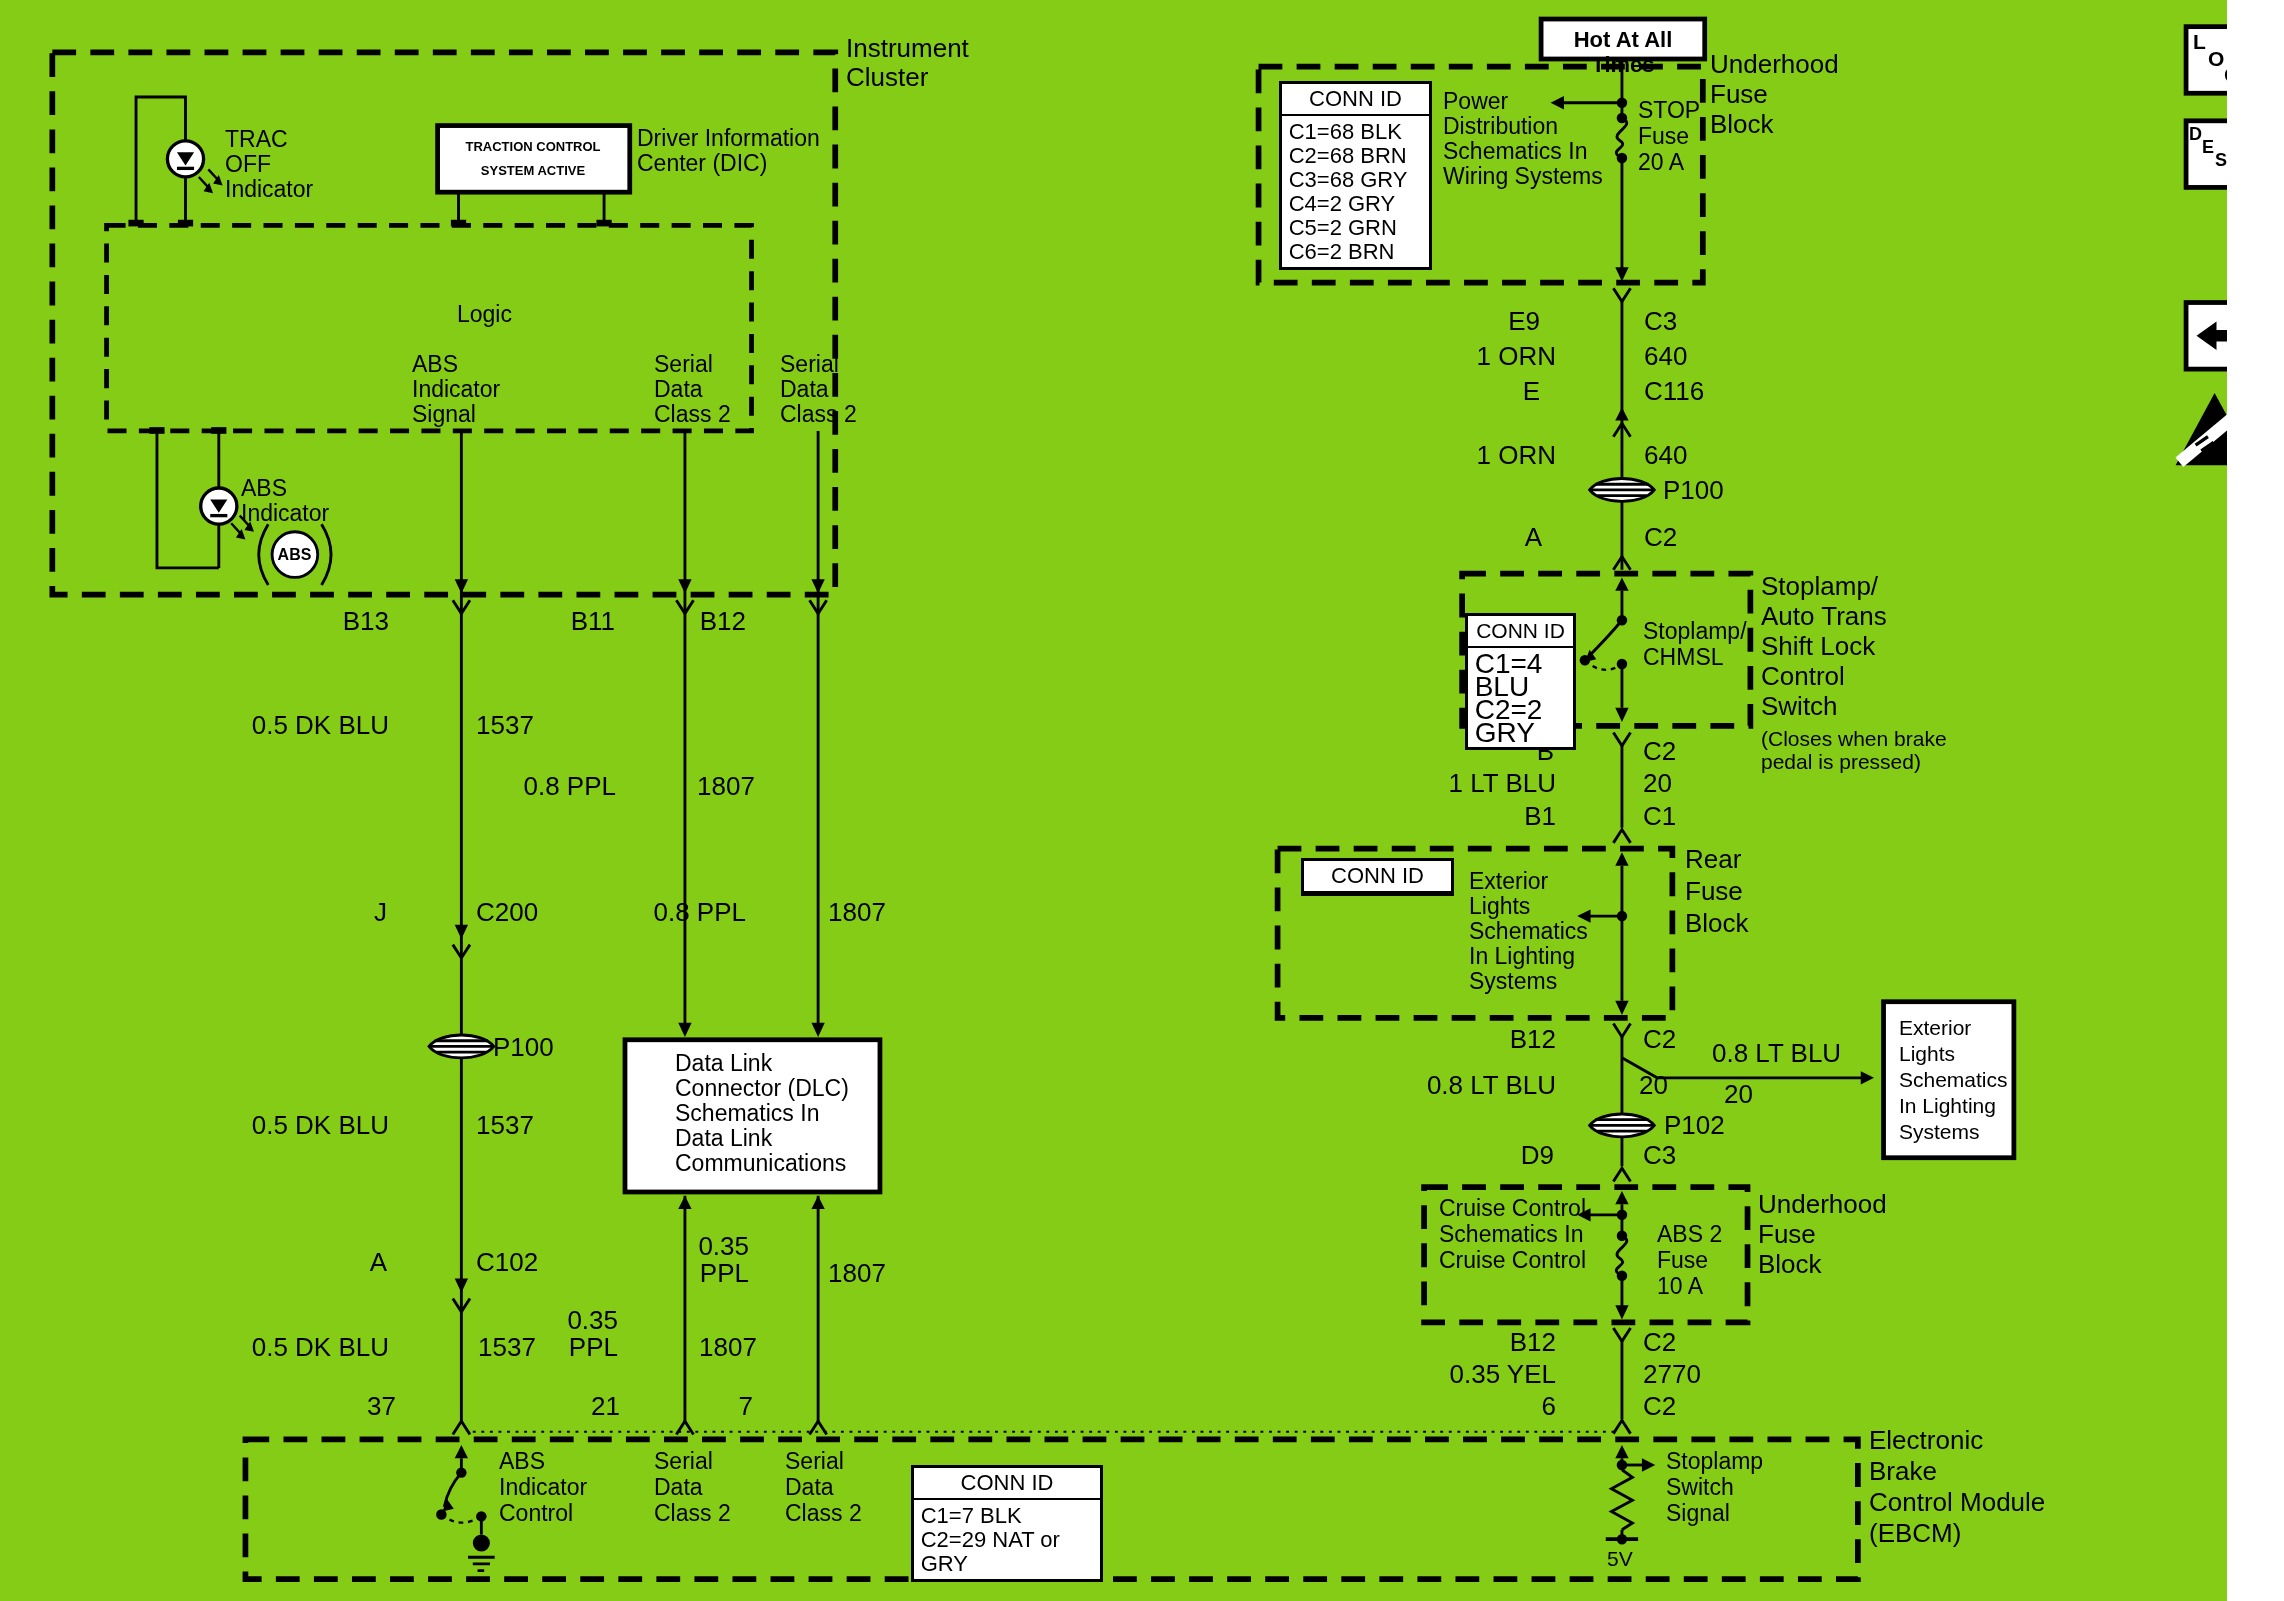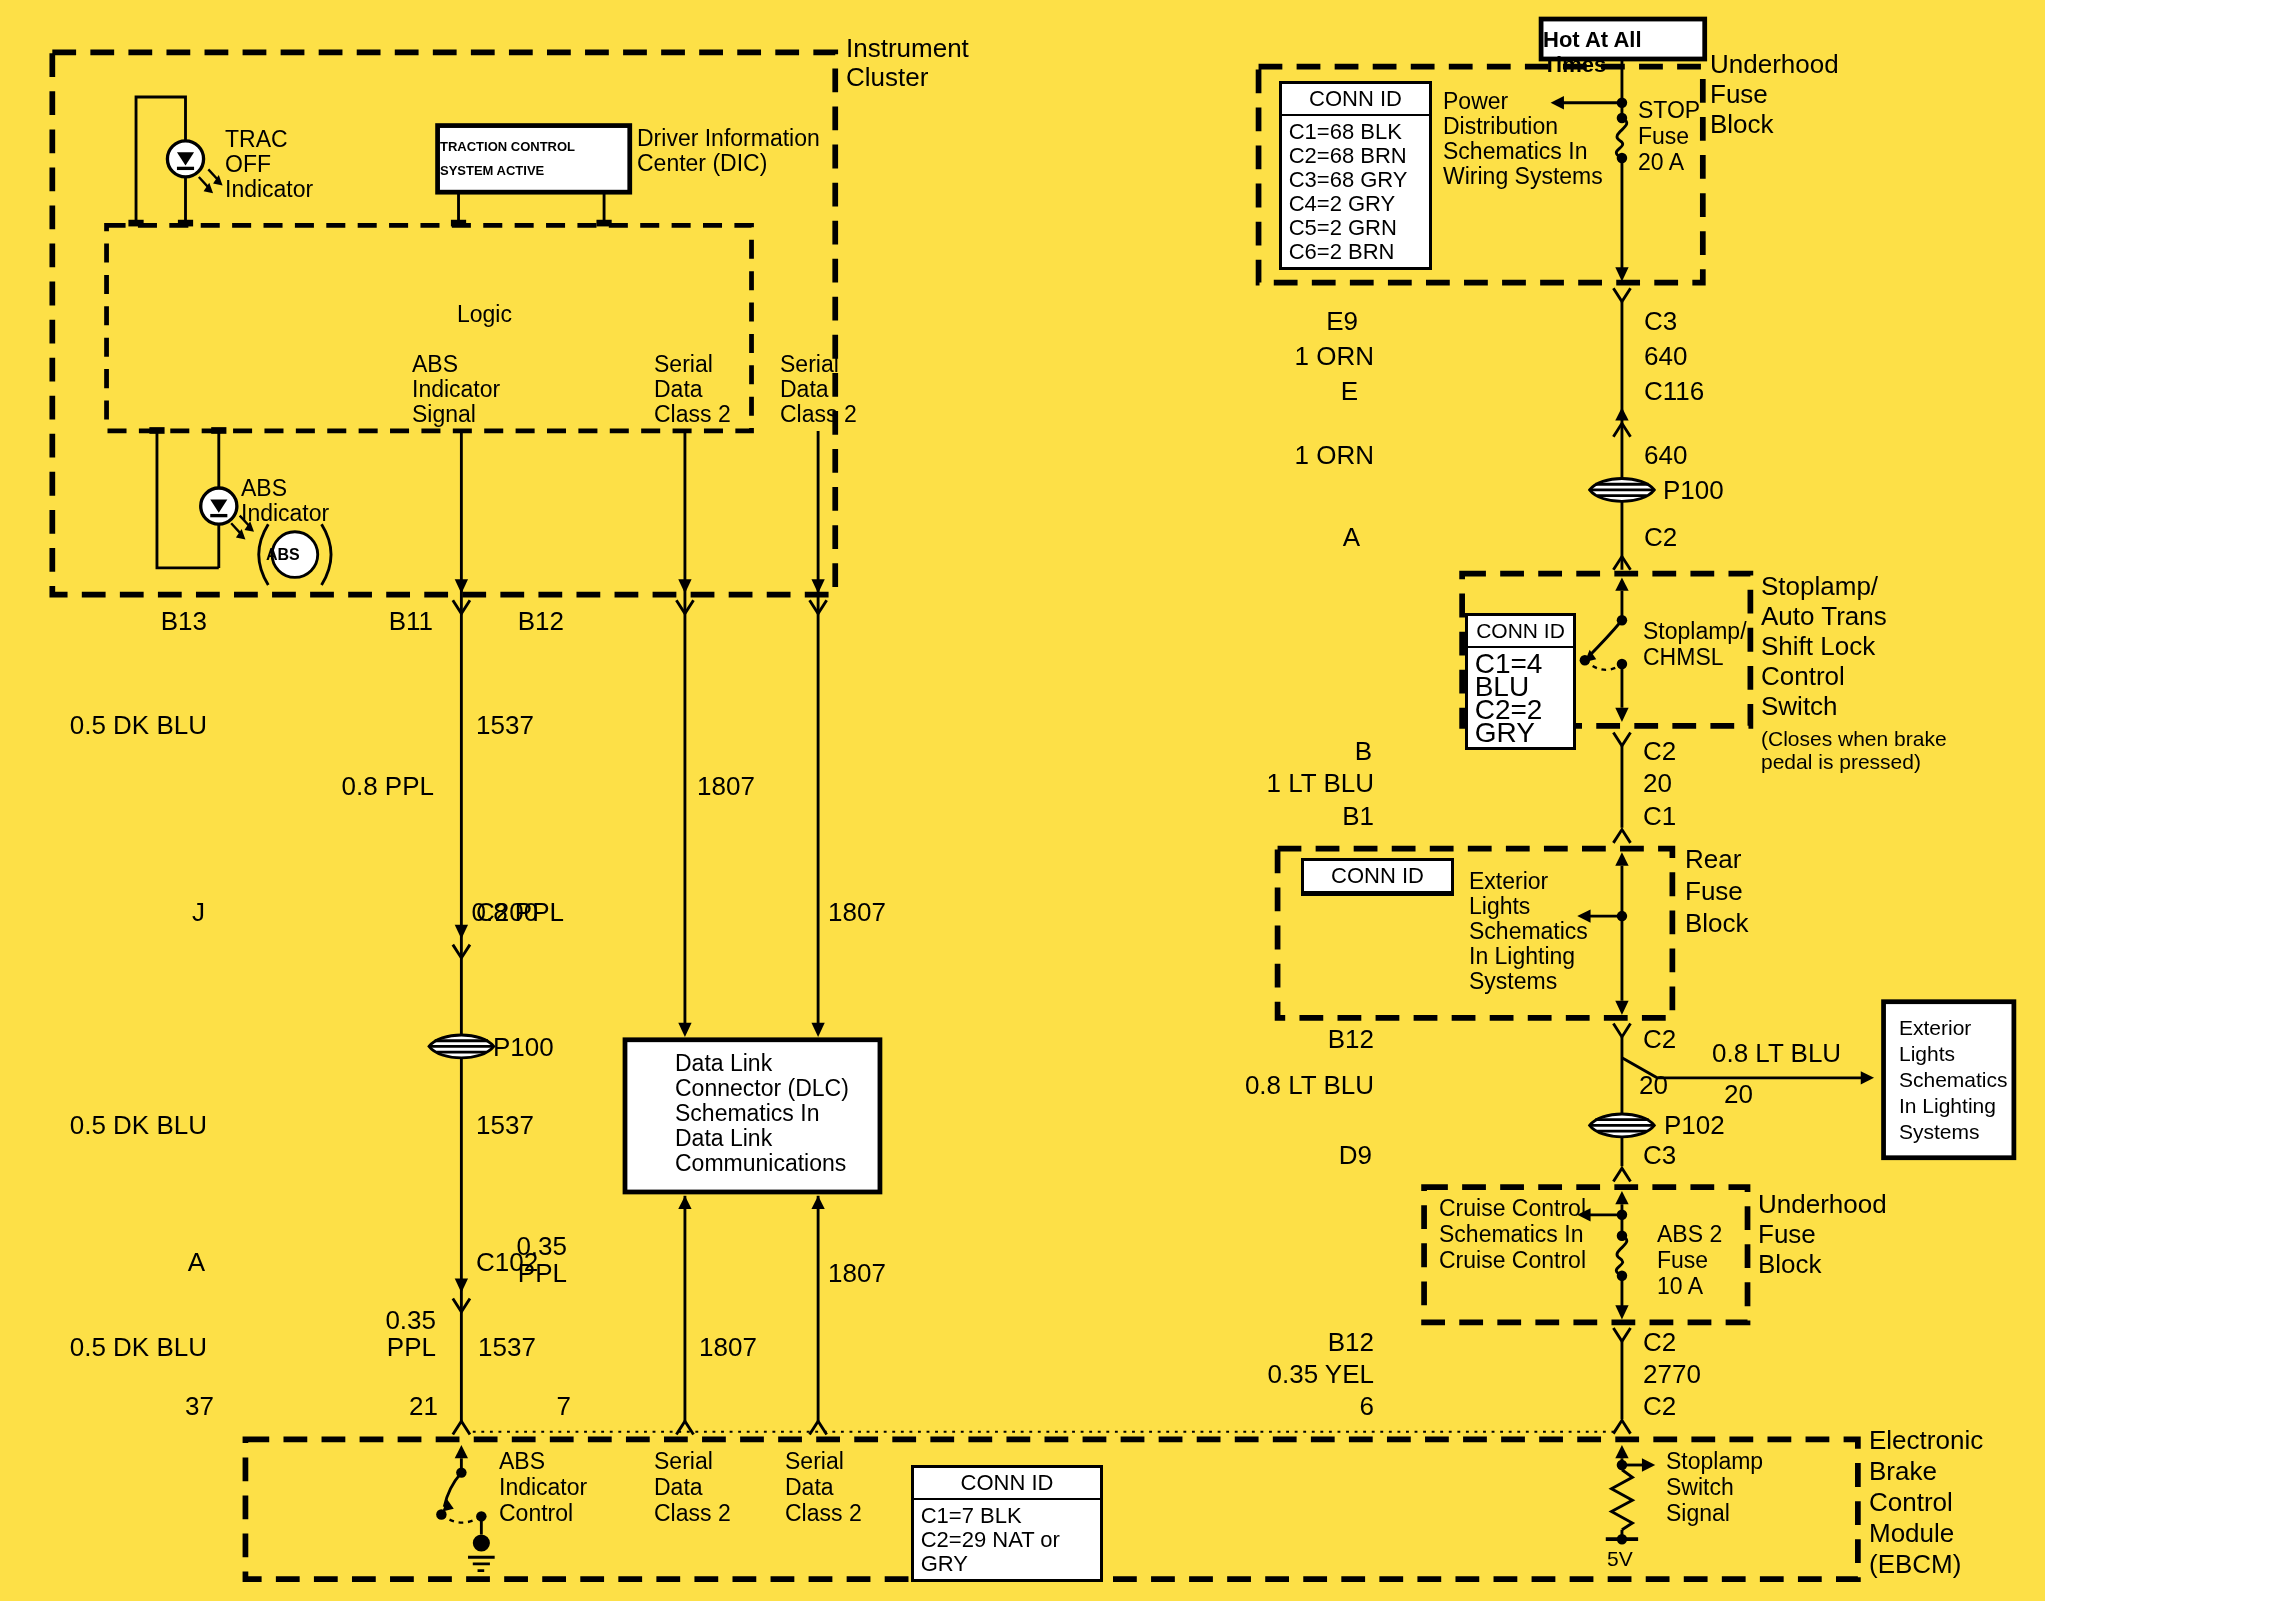--- a/index.html
+++ b/index.html
@@ -1,28 +1,28 @@
 <!DOCTYPE html>
 <html style="font-size:15px"><head>
 <meta charset="utf-8">
 <style>
   html,body{margin:0;padding:0;background:#fff}
-  #canvas{position:relative;width:2045px;height:1602px;background:#fde047;
+  #canvas{position:relative;width:2227px;height:1602px;background:#84cc16;
           font-family:"Liberation Sans",sans-serif;color:#000;overflow:hidden}
   #canvas svg{position:absolute;left:0;top:0}
   .t{position:absolute;white-space:pre-line;color:#000}
   .s27{font-size:26px;line-height:28.5px}
   .s24{font-size:23px;line-height:25px}
   .s22{font-size:21px;line-height:23px}
   .s17{font-size:16px;line-height:17px}
   .lh27{line-height:26px}.lh28{line-height:27px}.lh32{line-height:30px}
   .lh33{line-height:31px}.lh34{line-height:32px}
   .ra{text-align:right}
   .bd{font-weight:700}
-  .ctr{text-align:left}
+  .ctr{text-align:center}
   .conn{position:absolute;border:3.8px solid #000;background:#fff}
   .conn .hd{border-bottom:2.9px solid #000;text-align:center;font-size:22px;
             line-height:24px;padding:2.9px 5.7px;white-space:pre-line}
   .conn .rows{padding:3.8px 6.7px;font-size:22px;line-height:24px;white-space:pre-line}
   .btn-letter{position:absolute;font-weight:700}
 </style>
 </head>
 <body>
 
 <div id="canvas">

